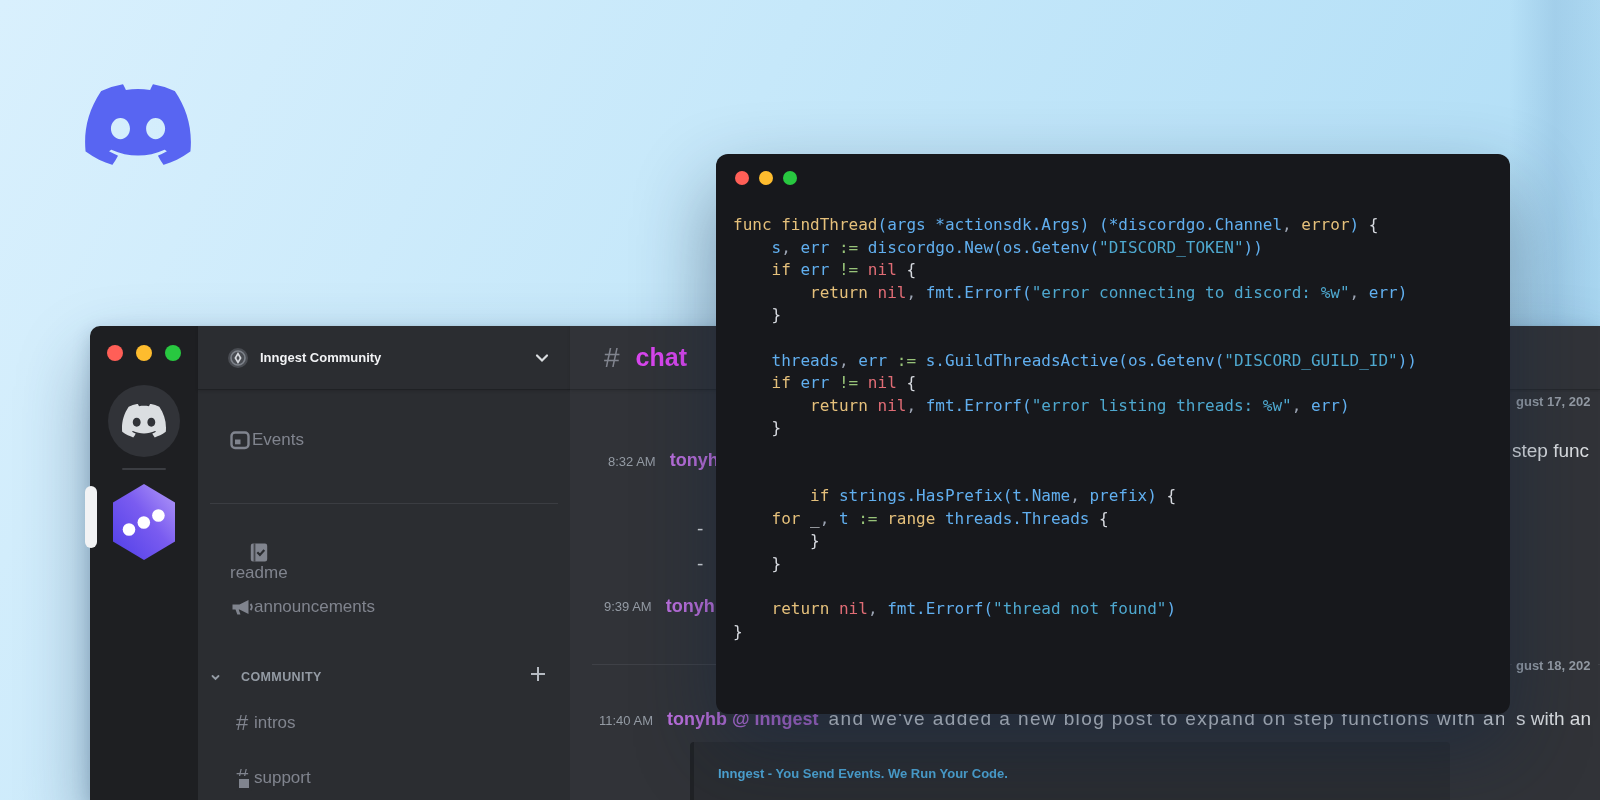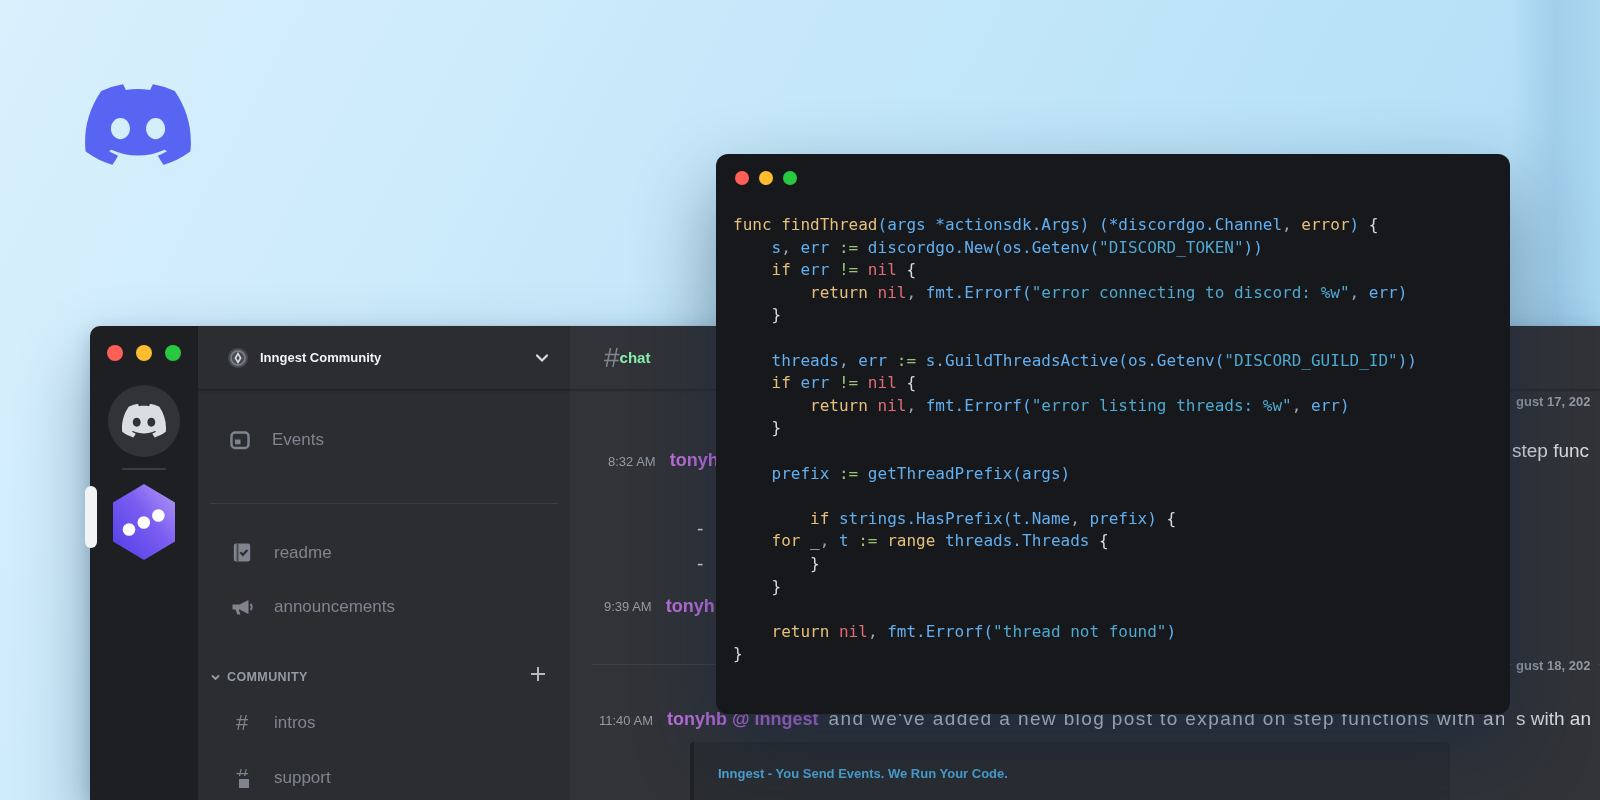--- a/index.html
+++ b/index.html
@@ -25,35 +25,35 @@
        background:#313338;display:flex;align-items:center;justify-content:center;}
   .rail-sep{position:absolute;left:32px;top:142px;width:44px;height:2px;background:#3b3d42;border-radius:1px;}
   .server-pill{position:absolute;left:-5px;top:160px;width:12px;height:62px;background:#f2f3f5;border-radius:6px;}
   .server-icon{position:absolute;left:20px;top:157px;}
 
   .sidebar-header{height:64px;border-bottom:1px solid #1f2124;box-shadow:0 1px 3px rgba(0,0,0,.15);
        display:flex;align-items:center;padding:0 18px 0 28px;box-sizing:border-box;}
   .server-name{color:#f2f3f5;font-size:13px;font-weight:bold;margin-left:10px;white-space:nowrap;}
   .header-chevron{margin-left:auto;display:flex;}
 
-  .srow{position:absolute;display:flex;align-items:center;gap:20px;color:#80848e;font-size:17px;white-space:nowrap;}
+  .srow{position:absolute;display:flex;align-items:center;gap:0;color:#80848e;font-size:17px;white-space:nowrap;}
   .srow .icn{width:24px;display:flex;justify-content:center;}
   .side-sep{position:absolute;left:12px;top:177px;width:348px;height:1px;background:#3b3d42;}
-  .cat-row{position:absolute;left:12px;top:344px;display:flex;align-items:center;gap:6px;
+  .cat-row{position:absolute;left:12px;top:344px;display:flex;align-items:center;gap:20px;
        color:#949ba4;font-size:12.5px;font-weight:bold;letter-spacing:.4px;}
   .cat-plus{position:absolute;right:22px;top:338px;}
   .hash{font-size:22px;color:#80848e;font-weight:500;line-height:1;}
   .hash-wrap{position:relative;display:inline-block;}
   .hash-bubble{position:absolute;right:-4px;bottom:-2px;width:10px;height:9px;background:#80848e;
        border:3px solid #2b2d31;border-radius:2px;}
 
   .chat-header{height:64px;border-bottom:1px solid #26282c;box-shadow:0 1px 3px rgba(0,0,0,.12);
        display:flex;align-items:center;padding-left:34px;box-sizing:border-box;}
   .chat-header .hash{font-size:28px;color:#80848e;font-weight:400;}
-  .chan-name{color:#86efac;font-size:15px;font-weight:bold;margin-left:0;}
+  .chan-name{color:#d946ef;font-size:25px;font-weight:bold;margin-left:16px;}
 
   .msg{position:absolute;display:flex;align-items:baseline;white-space:nowrap;}
   .ts{font-size:13px;color:#949ba4;margin-right:14px;}
   .uname{font-size:18px;font-weight:bold;}
   .mtext{font-size:19px;color:#dbdee1;margin-left:10px;letter-spacing:1.4px;}
   .bullet{position:absolute;font-size:19px;color:#dbdee1;}
   .divider-line{position:absolute;left:22px;right:0;height:1px;background:#3f4147;}
   .date-frag{position:absolute;font-size:13px;font-weight:bold;color:#949ba4;
        background:#313338;padding:2px 8px 2px 4px;white-space:nowrap;}
   .text-frag{position:absolute;font-size:19px;color:#dbdee1;background:#313338;
@@ -134,21 +134,21 @@
         <svg width="20" height="20" viewBox="0 0 20 20">
           <rect x="1.5" y="2.5" width="17" height="15.5" rx="3.5" fill="none" stroke="#80848e" stroke-width="2.4"></rect>
           <rect x="5" y="9.5" width="5.5" height="4.8" fill="#80848e"></rect>
         </svg>
       </span>
       <span>Events</span>
     </div>
 
     <div class="side-sep"></div>
 
-    <div class="srow" style="left:32px;top:216px;">
+    <div class="srow" style="left:32px;top:216px;flex-direction:column;">
       <span class="icn">
         <svg width="20" height="21" viewBox="0 0 20 21">
           <path d="M4 1.5 h12 a2.2 2.2 0 0 1 2.2 2.2 v13.6 a2.2 2.2 0 0 1 -2.2 2.2 h-12 a2.2 2.2 0 0 1 -2.2 -2.2 v-13.6 a2.2 2.2 0 0 1 2.2 -2.2 z" fill="#80848e"></path>
           <rect x="4.6" y="1.5" width="1.8" height="18" fill="#2b2d31" opacity="0.7"></rect>
           <path d="M8.3 10.3 l2.6 2.6 l4.4 -5" stroke="#2b2d31" stroke-width="2.2" fill="none"></path>
         </svg>
       </span>
       <span>readme</span>
     </div>
 
@@ -238,21 +238,20 @@
       <div class="cl"><span class="tok-w">    </span><span class="tok-i">s</span><span class="tok-p">, </span><span class="tok-i">err </span><span class="tok-o">:=</span><span class="tok-i"> discordgo.New(os.Getenv(</span><span class="tok-s">"DISCORD_TOKEN"</span><span class="tok-i">))</span></div>
       <div class="cl"><span class="tok-w">    </span><span class="tok-k">if </span><span class="tok-i">err </span><span class="tok-o">!=</span><span class="tok-n"> nil</span><span class="tok-b"> {</span></div>
       <div class="cl"><span class="tok-w">        </span><span class="tok-k">return </span><span class="tok-n">nil</span><span class="tok-p">, </span><span class="tok-i">fmt.Errorf(</span><span class="tok-s">"error connecting to discord: %w"</span><span class="tok-p">, </span><span class="tok-i">err)</span></div>
       <div class="cl"><span class="tok-w">    </span><span class="tok-b">}</span></div>
       <div class="cl">&nbsp;</div>
       <div class="cl"><span class="tok-w">    </span><span class="tok-i">threads</span><span class="tok-p">, </span><span class="tok-i">err </span><span class="tok-o">:=</span><span class="tok-i"> s.GuildThreadsActive(os.Getenv(</span><span class="tok-s">"DISCORD_GUILD_ID"</span><span class="tok-i">))</span></div>
       <div class="cl"><span class="tok-w">    </span><span class="tok-k">if </span><span class="tok-i">err </span><span class="tok-o">!=</span><span class="tok-n"> nil</span><span class="tok-b"> {</span></div>
       <div class="cl"><span class="tok-w">        </span><span class="tok-k">return </span><span class="tok-n">nil</span><span class="tok-p">, </span><span class="tok-i">fmt.Errorf(</span><span class="tok-s">"error listing threads: %w"</span><span class="tok-p">, </span><span class="tok-i">err)</span></div>
       <div class="cl"><span class="tok-w">    </span><span class="tok-b">}</span></div>
       <div class="cl">&nbsp;</div>
-      <div class="cl"><span class="tok-w">    </span><span class="tok-i">prefix </span><span class="tok-o">:=</span><span class="tok-i"> getThreadPrefix(args)</span></div>
       <div class="cl">&nbsp;</div>
       <div class="cl"><span class="tok-w">        </span><span class="tok-k">if </span><span class="tok-i">strings.HasPrefix(t.Name</span><span class="tok-p">, </span><span class="tok-i">prefix)</span><span class="tok-b"> {</span></div>
       <div class="cl"><span class="tok-w">    </span><span class="tok-k">for </span><span class="tok-w">_</span><span class="tok-p">, </span><span class="tok-i">t </span><span class="tok-o">:=</span><span class="tok-k"> range </span><span class="tok-i">threads.Threads</span><span class="tok-b"> {</span></div>
       <div class="cl"><span class="tok-w">        </span><span class="tok-b">}</span></div>
       <div class="cl"><span class="tok-w">    </span><span class="tok-b">}</span></div>
       <div class="cl">&nbsp;</div>
       <div class="cl"><span class="tok-w">    </span><span class="tok-k">return </span><span class="tok-n">nil</span><span class="tok-p">, </span><span class="tok-i">fmt.Errorf(</span><span class="tok-s">"thread not found"</span><span class="tok-i">)</span></div>
       <div class="cl"><span class="tok-b">}</span></div>
     </div>
 </div>

